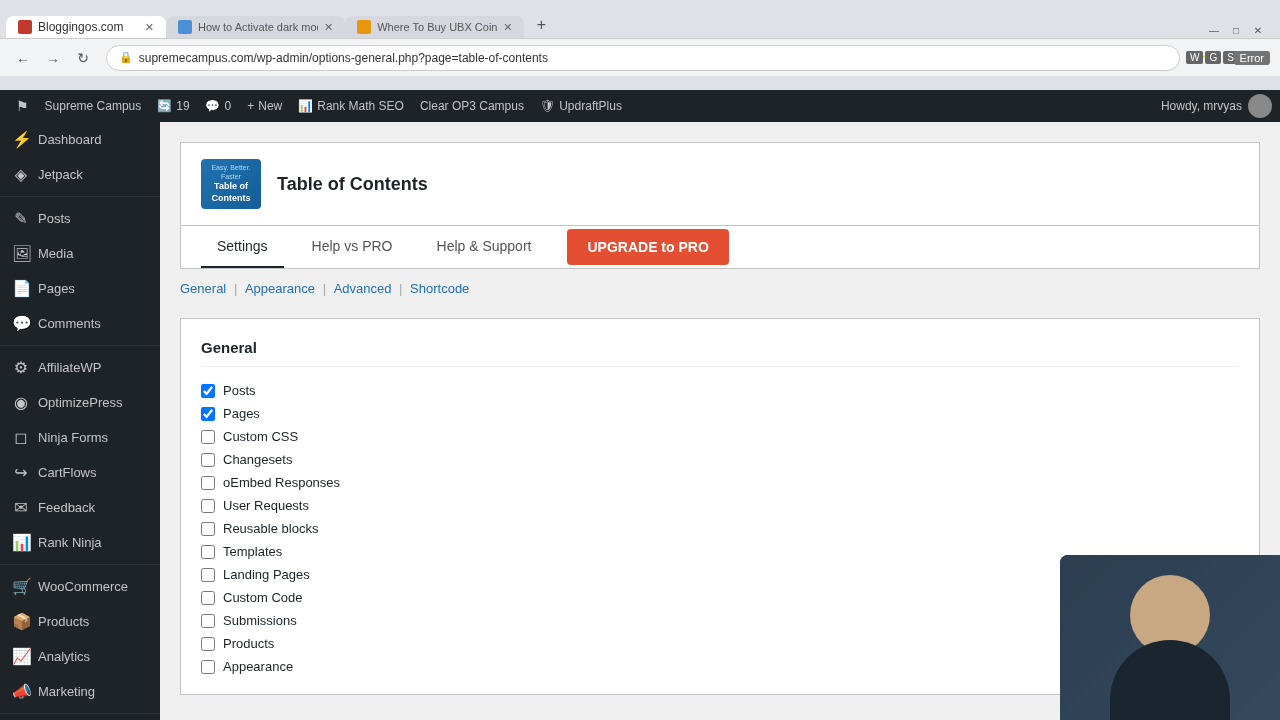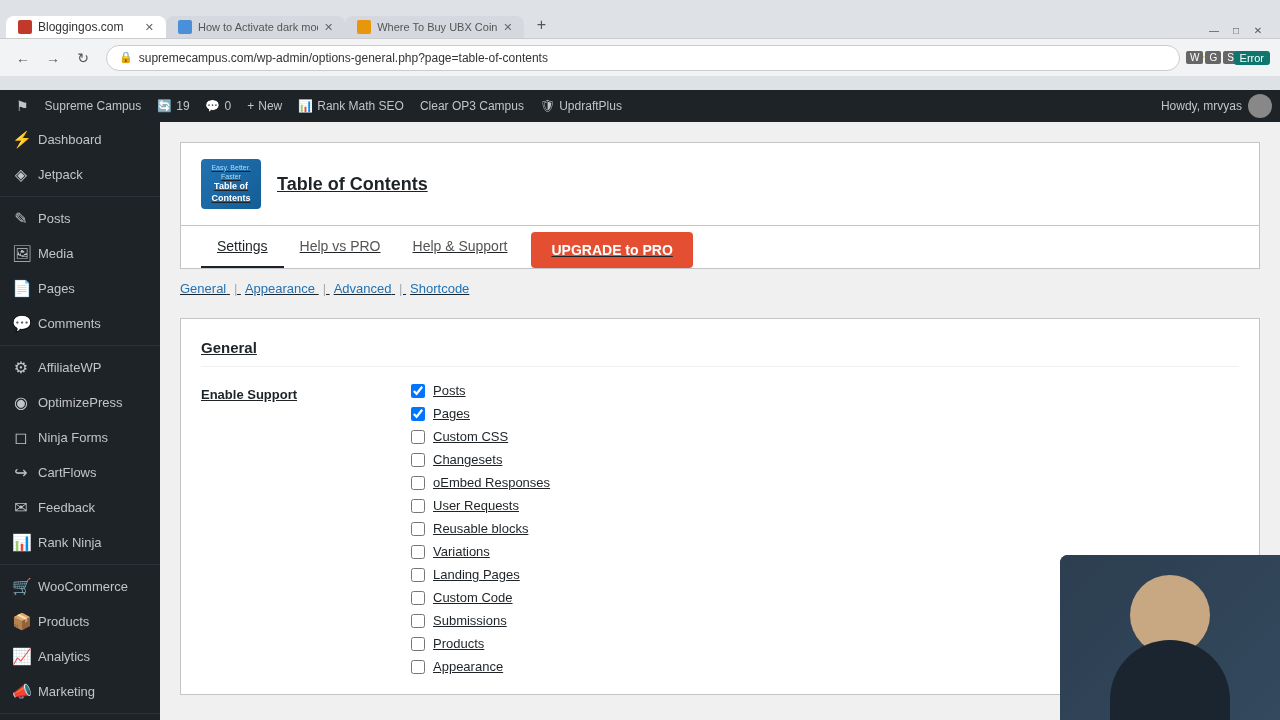--- a/index.html
+++ b/index.html
@@ -13,51 +13,51 @@
     .browser-tab.inactive { background: #d5d8de; color: #555; }
     .browser-tab-favicon { width: 14px; height: 14px; background: #e55; border-radius: 2px; flex-shrink: 0; }
     .browser-tab-favicon.blue { background: #4a90d9; }
     .browser-tab-favicon.orange { background: #e8960c; }
     .browser-tab-close { margin-left: auto; font-size: 11px; color: #666; cursor: pointer; }
     .tab-new-btn { display: flex; align-items: center; justify-content: center; width: 26px; height: 26px; border-radius: 50%; color: #555; font-size: 16px; cursor: pointer; margin-left: 4px; }
     .browser-controls { display: flex; align-items: center; gap: 4px; padding: 4px 10px; height: 38px; background: #f1f3f4; border-top: 1px solid #ccc; }
     .nav-btn { width: 26px; height: 26px; display: flex; align-items: center; justify-content: center; border-radius: 50%; font-size: 14px; color: #555; cursor: pointer; }
     .address-bar { flex: 1; height: 26px; background: #fff; border: 1px solid #ccc; border-radius: 13px; padding: 0 12px; font-size: 12px; color: #333; display: flex; align-items: center; margin: 0 6px; }
     .browser-action-icon { width: 18px; height: 18px; display: flex; align-items: center; justify-content: center; font-size: 12px; color: #555; cursor: pointer; }
-    .error-badge { background: #0f766e; color: #fff; font-size: 11px; padding: 1px 6px; border-radius: 3px; }
+    .error-badge { background: #737373; color: #fff; font-size: 11px; padding: 1px 6px; border-radius: 3px; }
 
     
     .wp-layout { display: flex; height: calc(720px - 90px); }
 
     
     .wp-admin-bar { position: absolute; top: 90px; left: 0; right: 0; height: 32px; background: #1d2327; display: flex; align-items: center; padding: 0 8px; gap: 0; z-index: 100; }
     .admin-bar-item { display: flex; align-items: center; gap: 4px; padding: 0 8px; height: 32px; color: #c3c4c7; font-size: 12px; cursor: pointer; white-space: nowrap; }
     .admin-bar-item .icon { font-size: 14px; }
     .admin-bar-right { margin-left: auto; display: flex; align-items: center; justify-content: flex-end; }
     .admin-bar-howdy { color: #c3c4c7; font-size: 12px; display: flex; align-items: center; gap: 6px; }
     .admin-avatar { width: 24px; height: 24px; background: #888; border-radius: 50%; }
 
     
     .wp-sidebar { width: 160px; background: #1d2327; flex-shrink: 0; overflow-y: auto; padding-top: 32px; }
     .sidebar-item { display: flex; align-items: center; gap: 8px; padding: 8px 12px; color: #c3c4c7; font-size: 13px; cursor: pointer; white-space: nowrap; }
     .sidebar-item .s-icon { font-size: 16px; width: 18px; text-align: center; flex-shrink: 0; }
     .sidebar-divider { height: 1px; background: #2c3338; margin: 4px 0; }
 
     
-    .wp-main { flex: 1; display: flex; flex-direction: column; overflow: hidden; padding-top: 32px; text-decoration: underline; }
+    .wp-main { flex: 1; display: flex; flex-direction: column; overflow: hidden; padding-top: 32px; }
     .wp-content { flex: 1; overflow-y: auto; padding: 20px; background: #f0f0f1; }
 
     
     .plugin-header { background: #fff; border: 1px solid #c3c4c7; padding: 16px 20px; margin-bottom: 0; display: flex; align-items: center; gap: 16px; border-radius: 0; }
     .plugin-logo { width: 60px; height: 50px; background: linear-gradient(135deg, #2271b1, #135e96); display: flex; flex-direction: column; align-items: center; justify-content: center; border-radius: 4px; color: #fff; font-size: 9px; text-align: center; }
     .plugin-logo-inner { font-size: 8px; line-height: 1.3; }
     .plugin-title { font-size: 18px; font-weight: 600; color: #1d2327; }
 
     
-    .plugin-tabs { background: #fff; border: 1px solid #c3c4c7; border-top: none; display: flex; align-items: flex-end; gap: 0; padding: 0 20px; }
+    .plugin-tabs { background: #fff; border: 1px solid #c3c4c7; border-top: none; display: flex; align-items: center; gap: 12px; padding: 0 20px; }
     .plugin-tab { padding: 12px 16px; font-size: 14px; color: #555; cursor: pointer; border-bottom: 2px solid transparent; }
     .plugin-tab.active { color: #1d2327; border-bottom: 2px solid #1d2327; font-weight: 500; }
     .plugin-tab.upgrade { background: #e44f32; color: #ffffff; padding: 10px 20px; margin-left: 8px; border-radius: 4px; border-bottom: none; font-weight: 600; }
 
     
     .sub-nav { padding: 12px 0; font-size: 13px; color: #555; }
     .sub-nav a { color: #2271b1; text-decoration: none; }
     .sub-nav-sep { color: #aaa; margin: 0 4px; }
 
     
@@ -275,21 +275,20 @@
         <a href="#">Appearance</a>
         <span class="sub-nav-sep"> | </span>
         <a href="#">Advanced</a>
         <span class="sub-nav-sep"> | </span>
         <a href="#">Shortcode</a>
       </div>
 
       <div class="settings-section">
         <div class="section-title">General</div>
         <div class="settings-row">
-          <div class="settings-label">Enable Support</div>
           <div class="settings-controls">
 
             <div class="checkbox-item">
               <input type="checkbox" checked="" style="">
               <span>Posts</span>
             </div>
             <div class="checkbox-item">
               <input type="checkbox" checked="" style="">
               <span>Pages</span>
             </div>
@@ -308,21 +307,21 @@
             <div class="checkbox-item">
               <input type="checkbox" style="">
               <span>User Requests</span>
             </div>
             <div class="checkbox-item">
               <input type="checkbox" style="">
               <span>Reusable blocks</span>
             </div>
             <div class="checkbox-item">
               <input type="checkbox" style="">
-              <span>Variations</span>
+              <span>Templates</span>
             </div>
             <div class="checkbox-item">
               <input type="checkbox" style="">
               <span>Landing Pages</span>
             </div>
             <div class="checkbox-item">
               <input type="checkbox" style="">
               <span>Custom Code</span>
             </div>
             <div class="checkbox-item">

